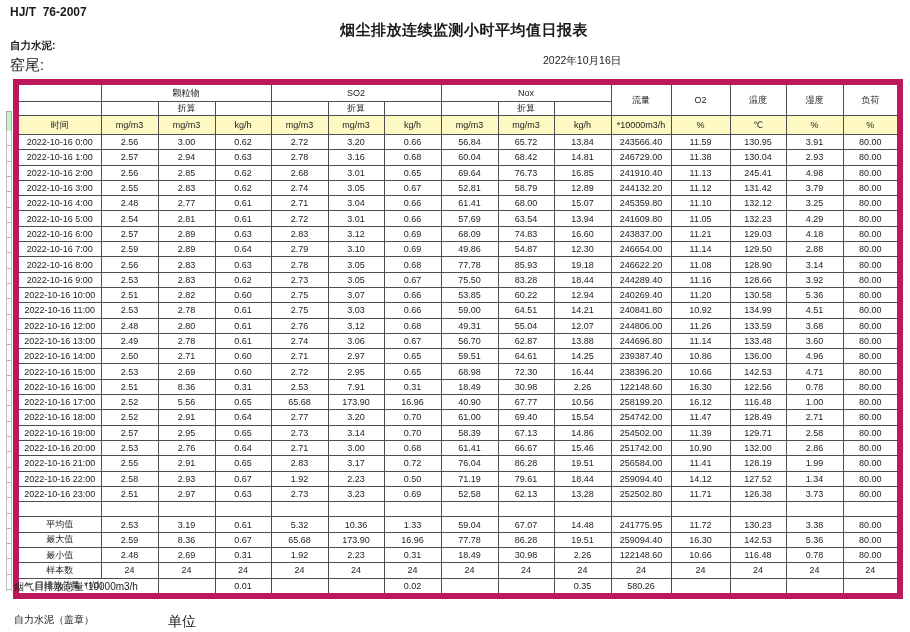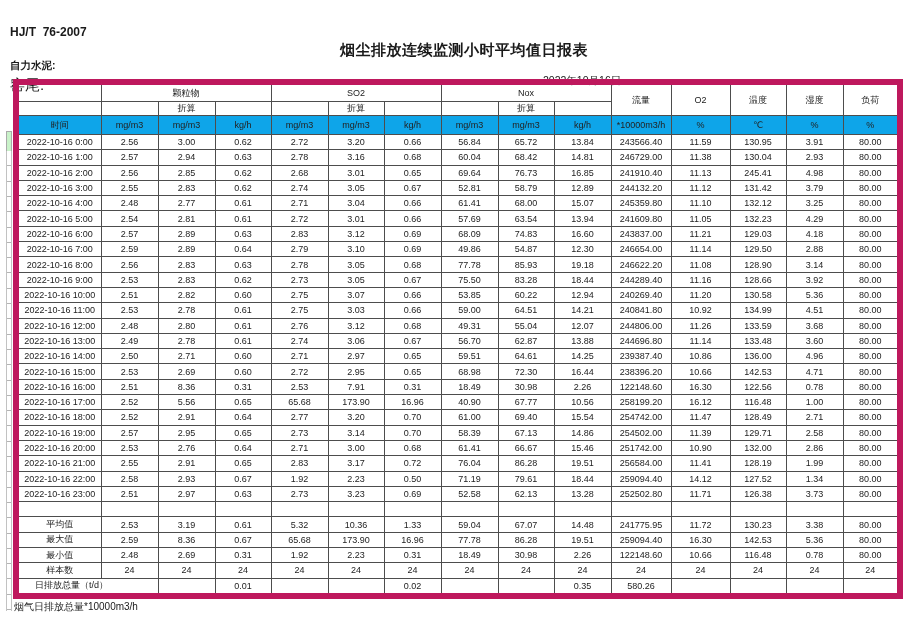--- a/index.html
+++ b/index.html
@@ -1,21 +1,21 @@
 <!DOCTYPE html>
 <html><head>
 <meta charset="utf-8">
 <style>
   html,body{margin:0;padding:0;}
   body{
     width:910px;height:632px;position:relative;background:#ffffff;
     font-family:"Liberation Sans","DejaVu Sans",sans-serif;color:#1a1a1a;
     overflow:hidden;
   }
-  .abs{position:absolute;margin-top:20px;}
+  .abs{position:absolute;}
   .std-code{left:10px;top:5px;font-size:12px;font-weight:bold;white-space:pre;}
   .title{left:340px;top:21px;font-size:15px;font-weight:bold;letter-spacing:0.5px;}
   .company{left:10px;top:39px;font-size:10.5px;font-weight:bold;}
   .site{left:10px;top:56px;font-size:15px;font-weight:normal;}
   .date{left:543px;top:54px;font-size:10.5px;}
   .foot1{left:14px;top:580px;font-size:10px;}
   .foot2{left:14px;top:613px;font-size:10px;}
   .foot3{left:168px;top:613px;font-size:14px;}
 
   table.report{
@@ -24,21 +24,21 @@
     border:6px solid #be185d;
   }
   .report th,.report td{
     border:1px solid #4d4d4d;
     font-size:9px;font-weight:normal;text-align:center;
     padding:0;overflow:hidden;white-space:nowrap;
     color:#222;
   }
   .report thead tr.h1 th{height:16px;}
   .report thead tr.h2 th{height:13px;}
-  .report thead tr.h3 th{height:18px;background:#0ea5e9;}
+  .report thead tr.h3 th{height:18px;background:#fef9c3;}
   .report tbody td{height:14.3px;}
   .report td.left{text-align:left;padding-left:16px;}
 
   .sliver-head{left:6px;top:111px;width:4px;height:20px;background:#c9f2c9;border:1px solid #aaa;}
   .sliver-body{
     left:6px;top:131px;width:4px;height:460px;
     border-left:1px solid #c2c2c2;border-right:1px solid #c2c2c2;
     background:repeating-linear-gradient(to bottom,#ffffff 0 14.3px,#b5b5b5 14.3px 15.3px);
   }
 </style>

